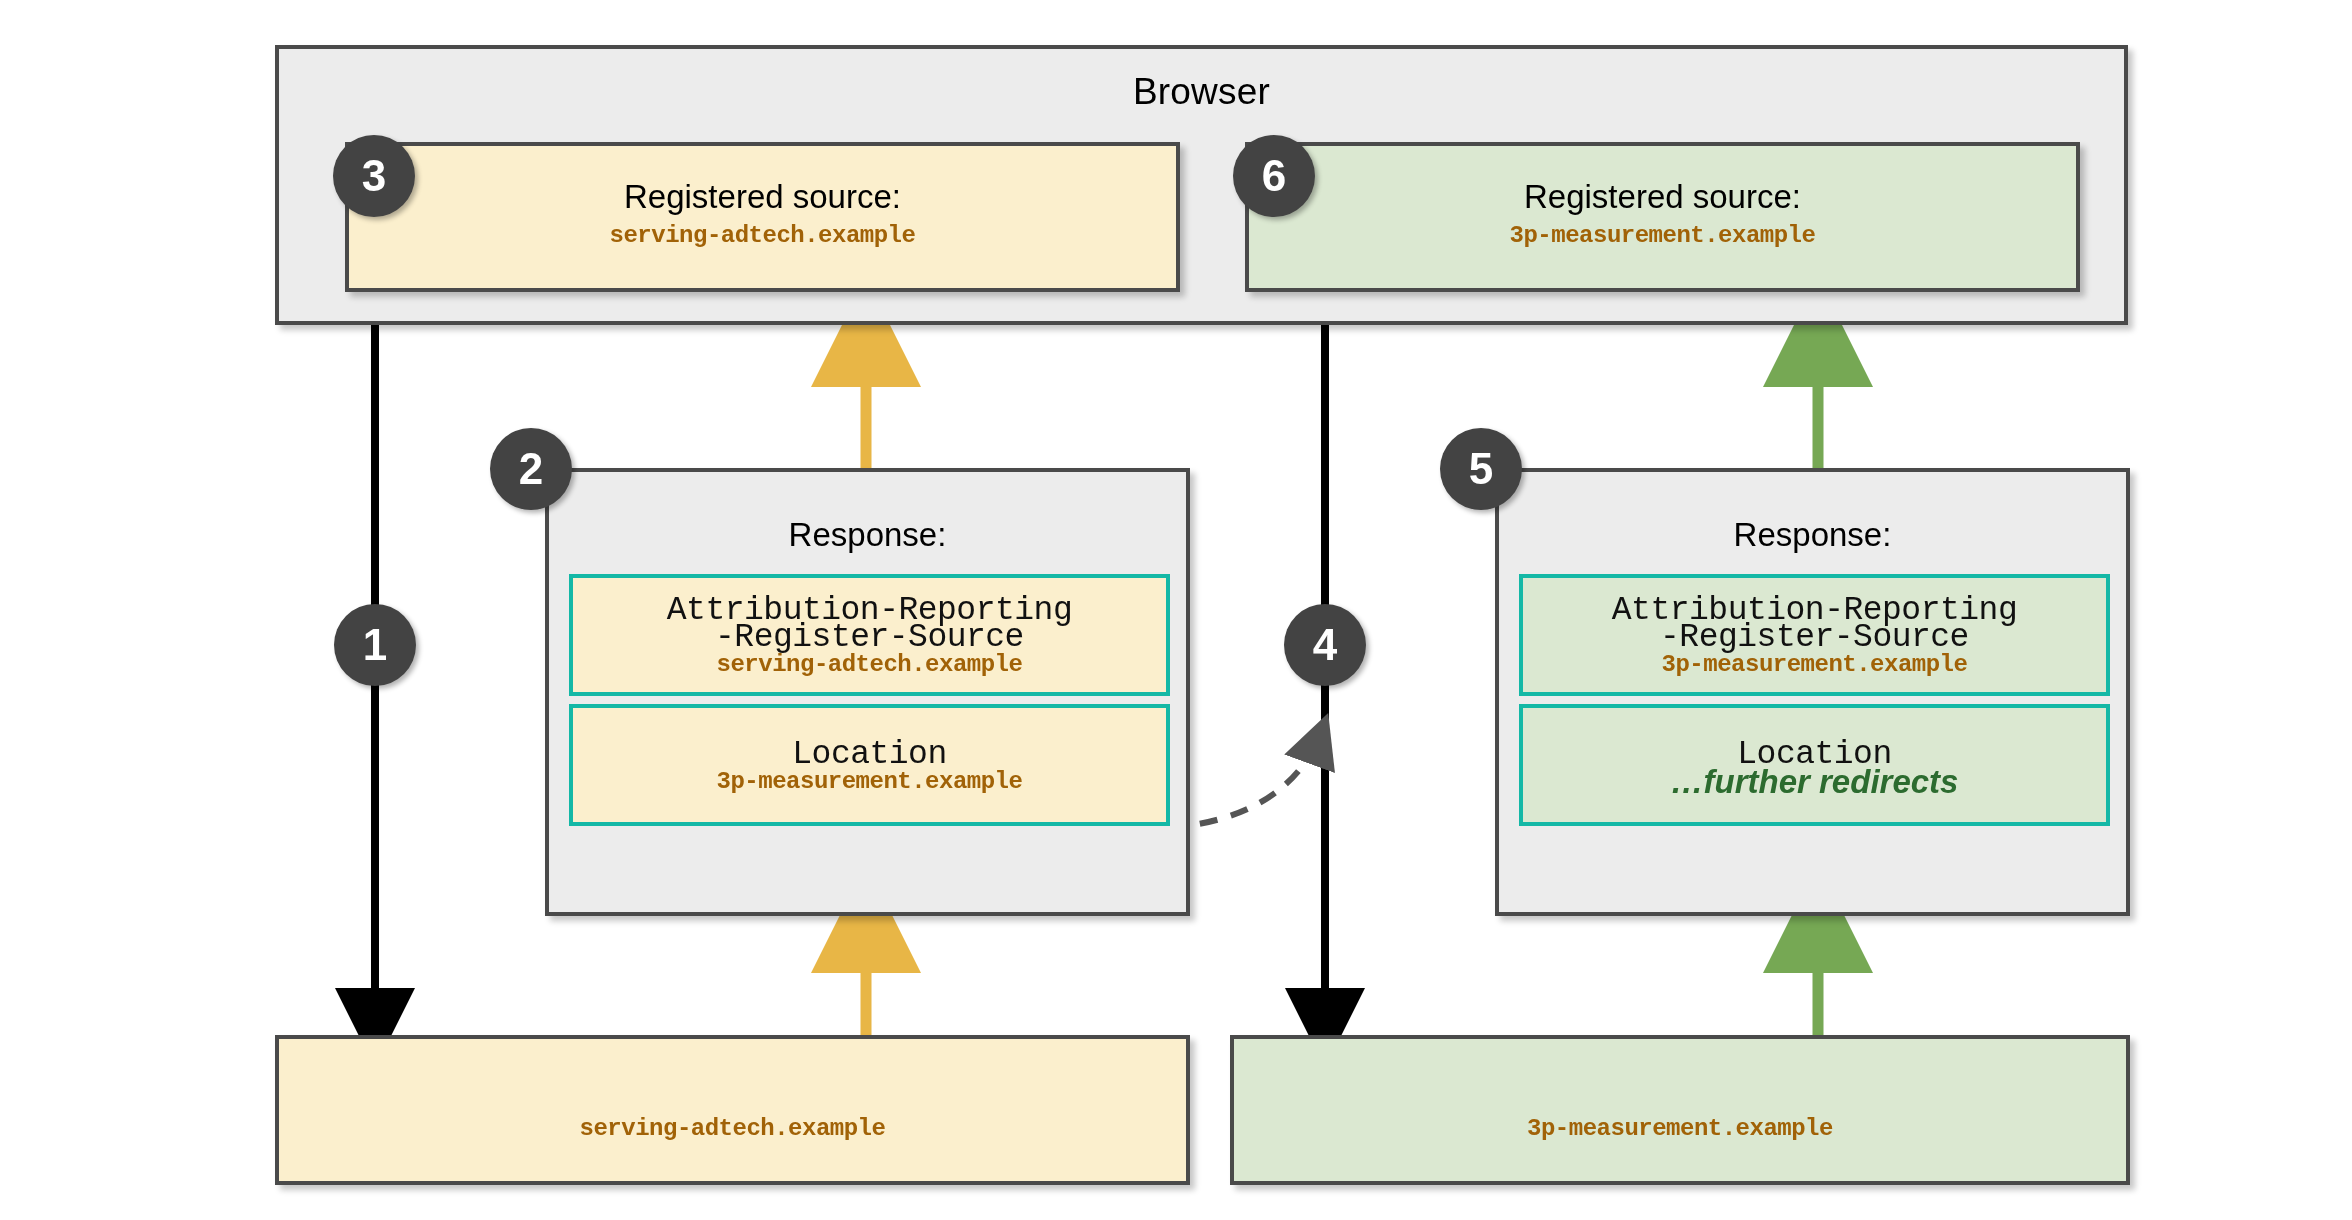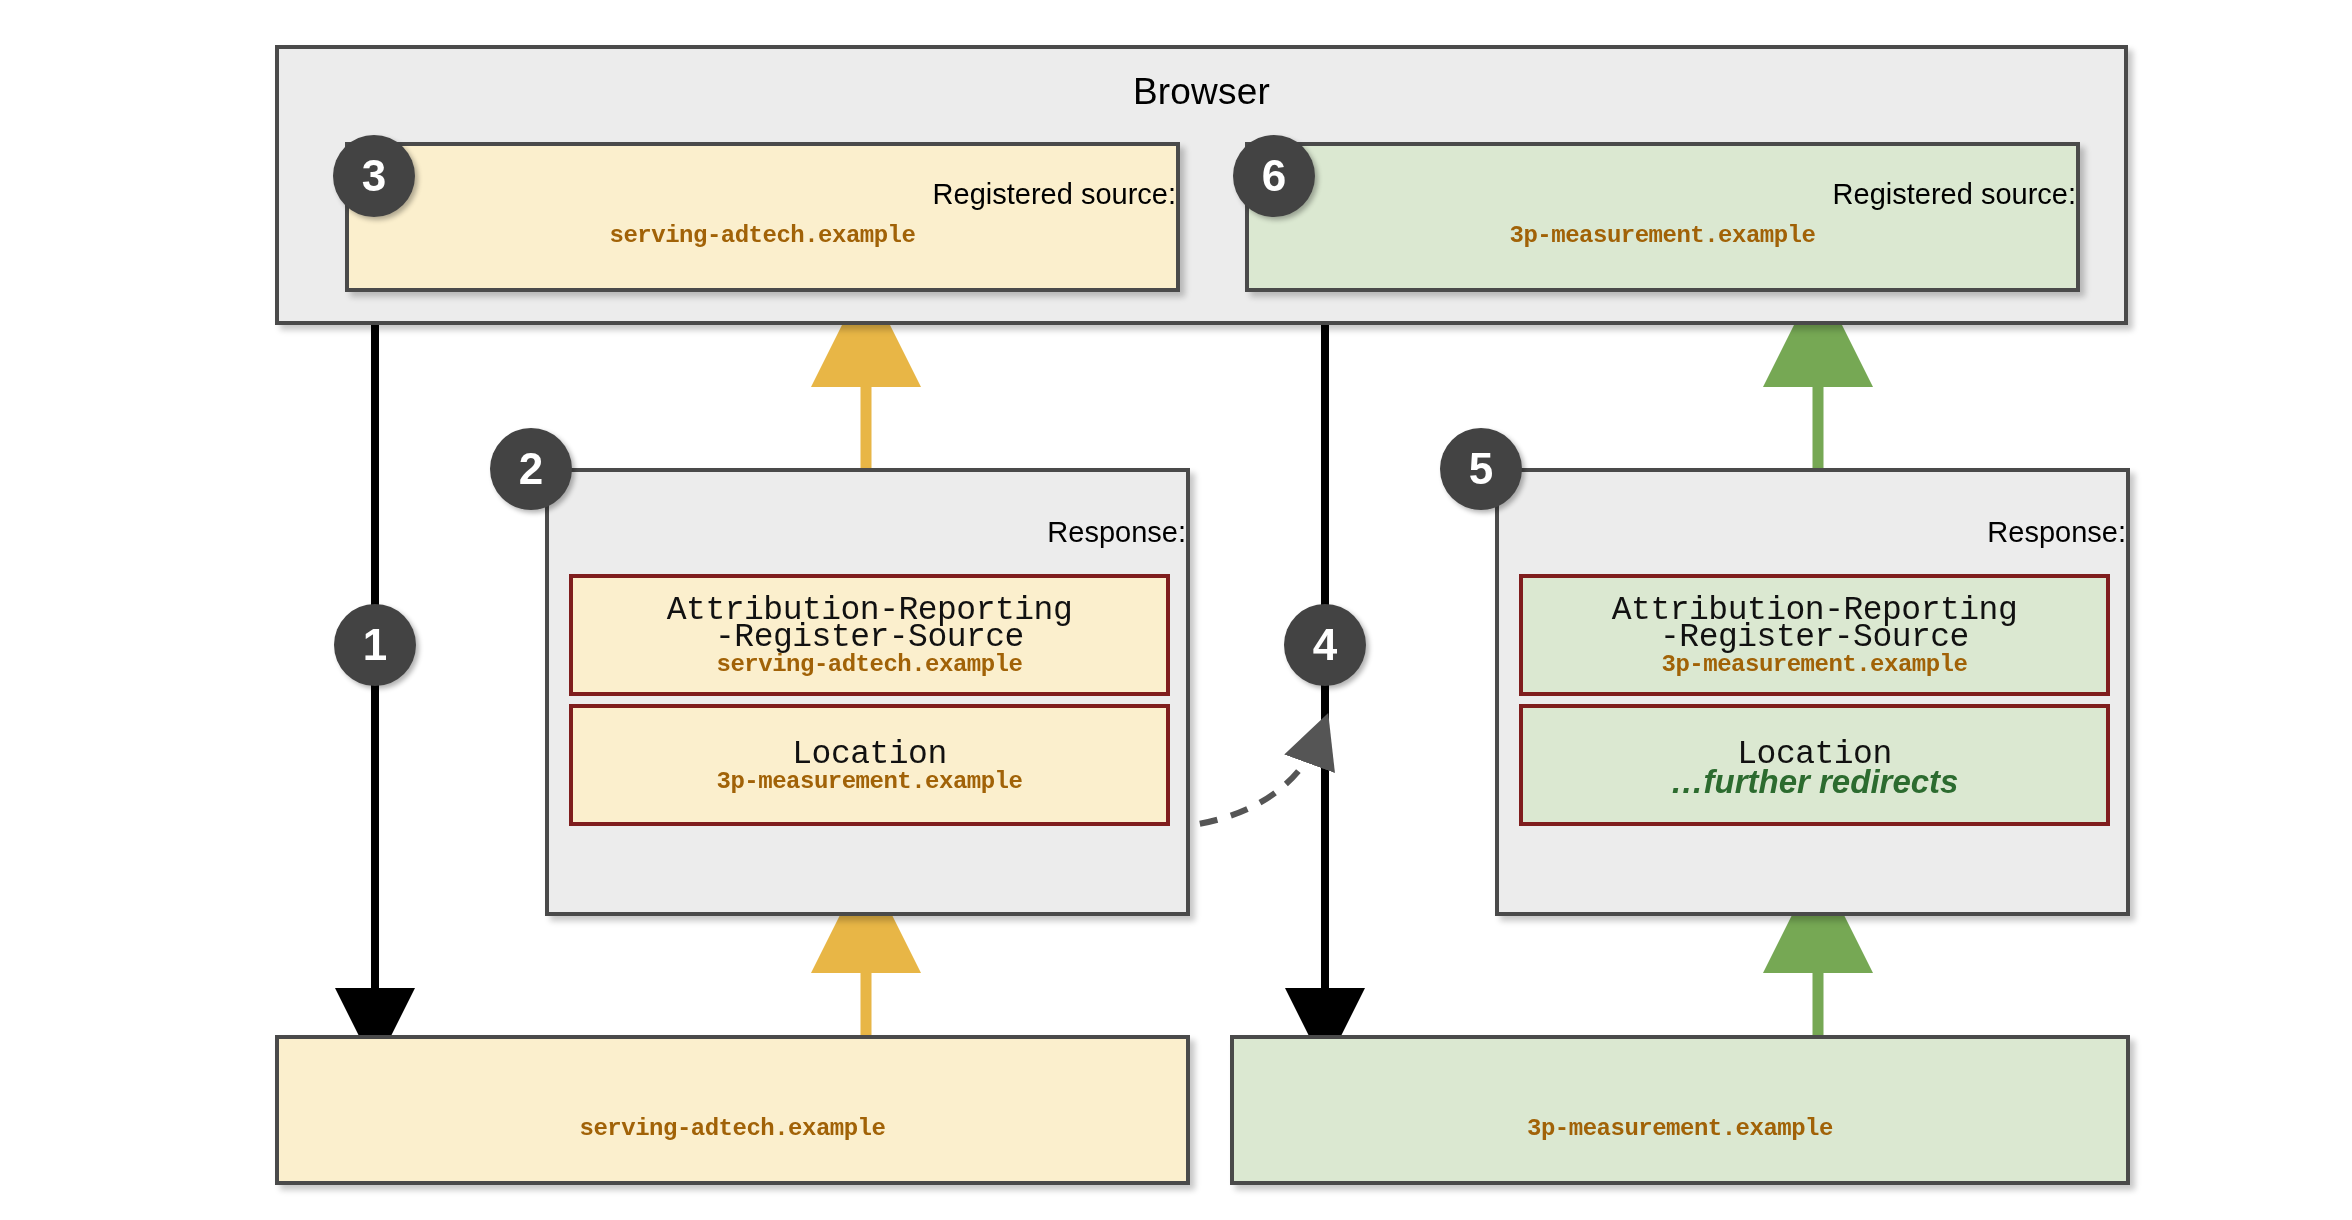--- a/index.html
+++ b/index.html
@@ -4,30 +4,30 @@
 <style>
   html,body{margin:0;padding:0;background:#ffffff;}
   body{width:2352px;height:1220px;position:relative;overflow:hidden;
        font-family:"Liberation Sans", sans-serif;}
 
   #stage{position:absolute;left:0;top:0;width:2352px;height:1220px;}
 
   
   .box{position:absolute;box-sizing:border-box;border:4px solid #4a4a4a;
        box-shadow:5px 5px 6px rgba(0,0,0,0.22);}
-  .inner-box{position:absolute;box-sizing:border-box;border:4px solid #7f1d1d;text-decoration:underline;}
+  .inner-box{position:absolute;box-sizing:border-box;border:4px solid #14b8a6;text-decoration:underline;}
 
   .grey{background:#ececec;}
   .yellow{background:#fbefcd;}
   .green{background:#dbe8d1;}
 
   
   .lbl{position:absolute;width:100%;left:0;text-align:center;color:#000;}
   .title-lbl{font-size:37px;letter-spacing:.2px;}
-  .hdr-lbl{font-size:29px;text-align:right;}
+  .hdr-lbl{font-size:33px;}
   .mono{font-family:"Liberation Mono","DejaVu Sans Mono",monospace;
         font-weight:bold;color:#a16207;font-size:24px;letter-spacing:-0.5px;}
   .mono-plain{font-family:"Liberation Mono","DejaVu Sans Mono",monospace;
         color:#111;font-size:33px;letter-spacing:-0.5px;}
   .ital{font-style:italic;font-weight:bold;color:#2c6b2f;
         font-family:"Liberation Sans",sans-serif;font-size:33px;}
 
   .cell-txt{position:absolute;left:0;width:100%;text-align:center;line-height:40px;}
 
   

